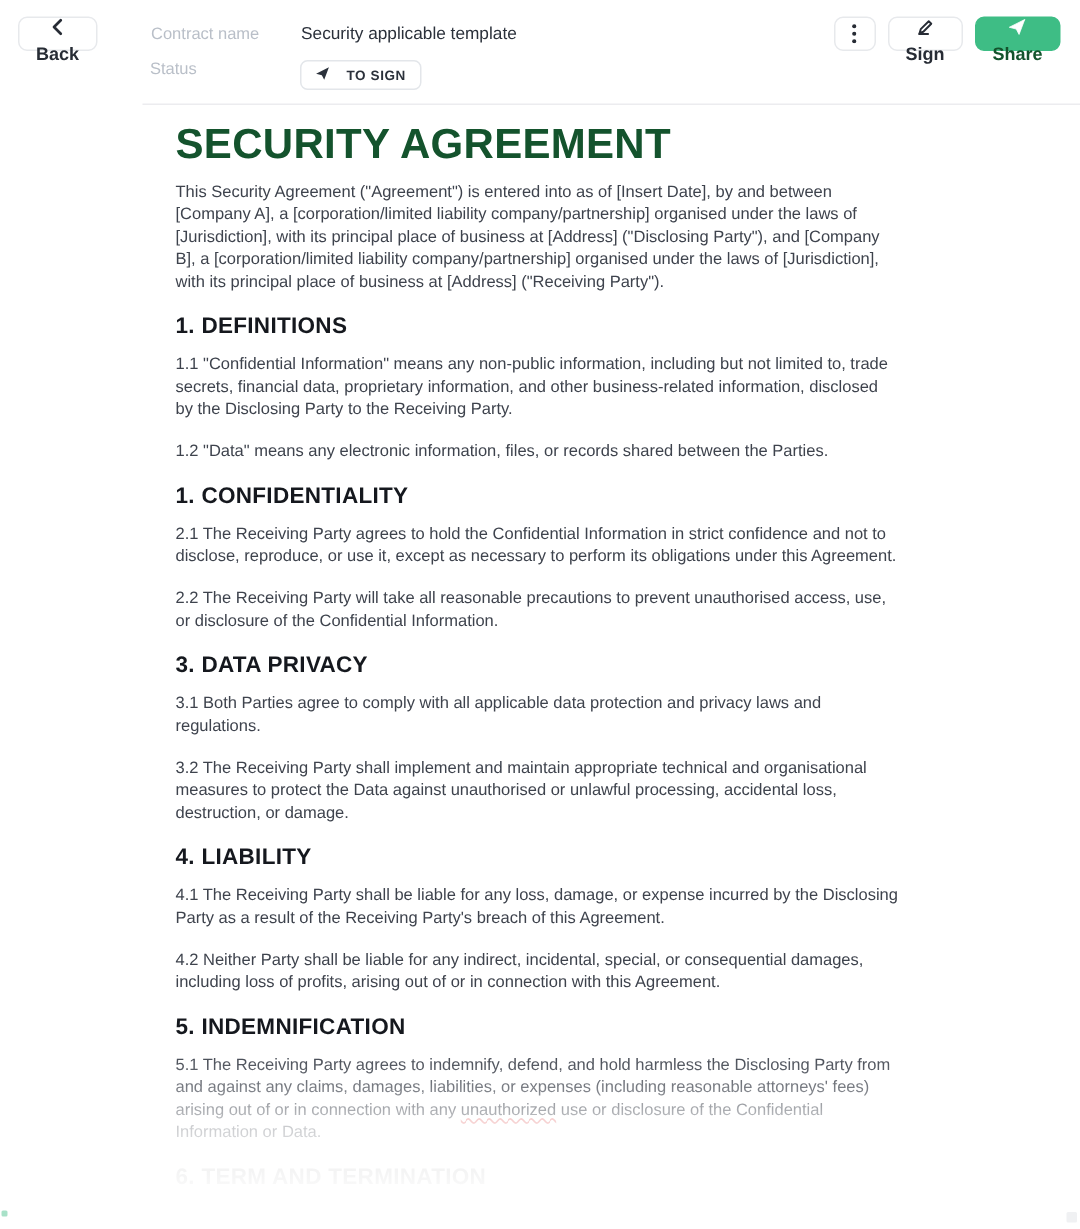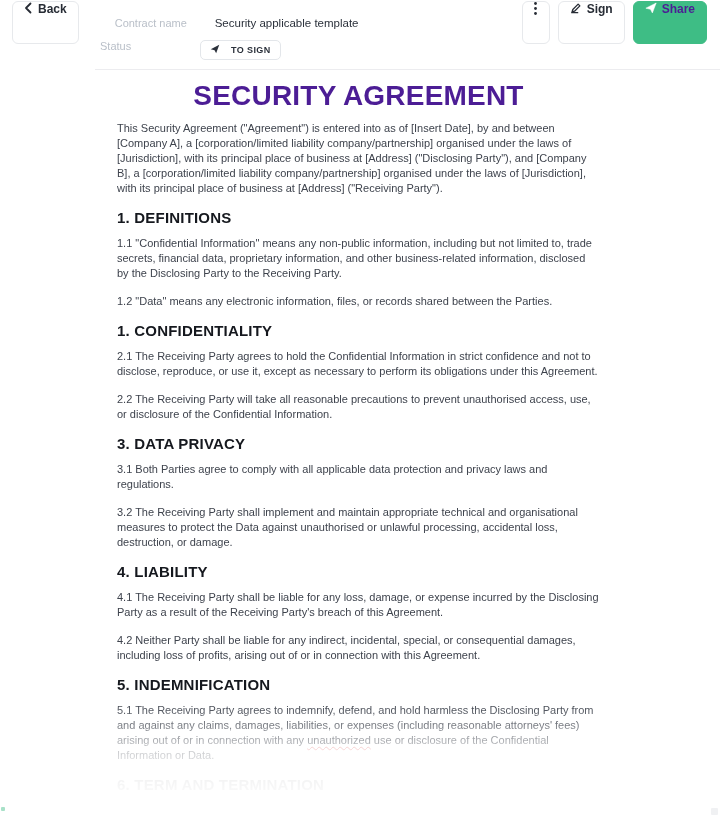--- a/index.html
+++ b/index.html
@@ -15,35 +15,36 @@
   
   .topbar {
     position:absolute; top:0; left:0; right:0; height:70px;
     background:#ffffff;
   }
   .topbar-row1 {
     position:absolute; top:9px; left:12px; right:13px; height:27px;
     display:flex; align-items:center;
   }
   .btn {
-    display:inline-flex; gap:5px;
+    display:inline-flex; align-items:center; gap:5px;
     background:#fff; border:1px solid #e7e9ec; border-radius:6px;
-    height:43px; padding:0 11px;
+    height:23px; padding:0 11px;
     font-size:12px; font-weight:700; color:#272c35; cursor:pointer;
     font-family:"Liberation Sans", sans-serif;
+    flex-direction:column;
   }
   .btn svg { display:block; }
   .back-btn { margin-right:36px; }
   .field-label { font-size:11px; color:#b9bfc8; width:100px; flex:none; }
   .contract-title { font-size:11.5px; color:#2b313b; font-weight:500; }
   .spacer { flex:1; }
   .kebab-btn { width:28px; padding:0; justify-content:center; margin-right:8px; }
   .sign-btn { margin-right:8px; }
   .share-btn {
-    background:#3ebd85; border-color:#3ebd85; color:#4c1d95;
+    background:#3ebd85; border-color:#3ebd85; color:#14532d;
   }
   .topbar-row2 {
     position:absolute; top:40px; left:100px; right:13px; height:20px;
     display:flex; align-items:flex-start;
   }
   .status-badge {
     display:inline-flex; align-items:center; gap:11px;
     border:1px solid #e3e6ea; border-radius:5px;
     height:20px; padding:0 9px;
     font-size:9px; font-weight:700; letter-spacing:0.4px;
@@ -57,21 +58,21 @@
   
   .doc {
     position:absolute; top:70px; left:0; right:0; bottom:0;
     background:#fff;
   }
   .doc-inner {
     padding:10px 120px 0 117px;
   }
   .doc-title {
     font-size:28px; line-height:32px; font-weight:800;
-    letter-spacing:0.2px; color:#4c1d95; margin:0 0 9px;text-align:center;
+    letter-spacing:0.2px; color:#14532d; margin:0 0 9px;
   }
   .doc p, .doc .clause {
     font-size:11px; line-height:15px; color:#3e434d;
     margin:0 0 13px;
   }
   .sec-heading {
     font-size:15px; line-height:18px; font-weight:800;
     color:#15181e; margin:0 0 9px; letter-spacing:0.2px;
   }
   .misspelled {

